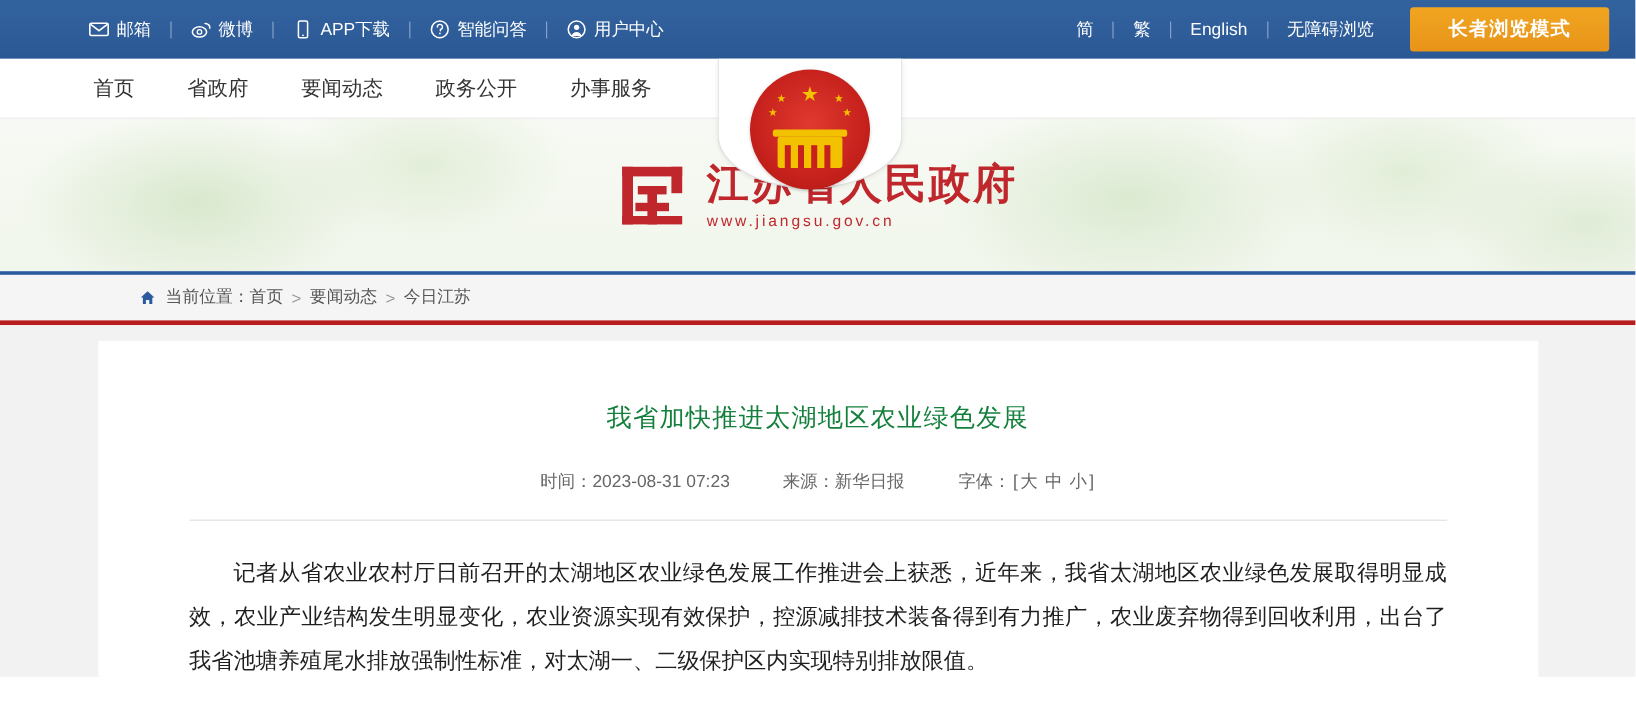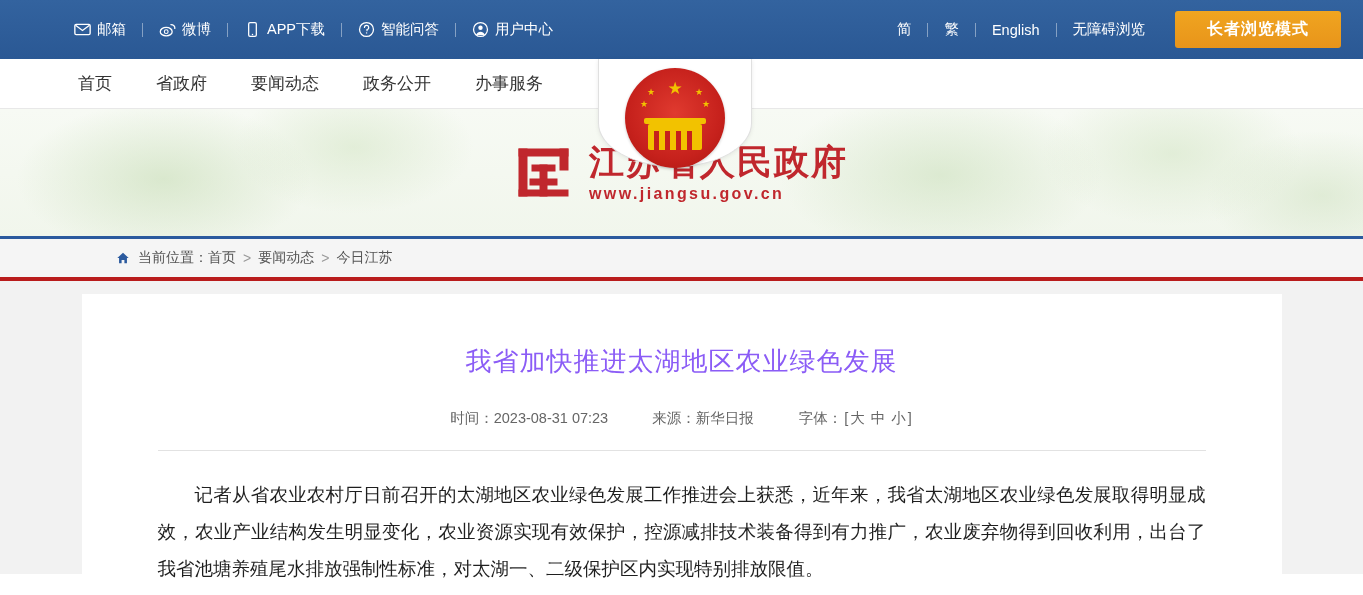--- a/index.html
+++ b/index.html
@@ -6,21 +6,21 @@
   html, body {
     margin: 0; padding: 0;
     width: 1363px; height: 595px;
     overflow: hidden;
     background: #ffffff;
     font-family: "Liberation Sans", sans-serif;
   }
 
   
   .topbar {
-    height: 59px;
+    height: 49px;
     background: #2b5a9e;
     background: linear-gradient(180deg, #33639f 0%, #2a5894 100%);
     display: flex;
     align-items: center;
     padding: 0 22px 0 58px;
     position: relative;
     color: #ffffff;
   }
   .topbar-left { display: flex; align-items: center; gap: 0; }
   .tb-item {
@@ -156,24 +156,24 @@
   .logo-text { display: flex; flex-direction: column; gap: 6px; }
   .logo-title {
     font-family: "Liberation Serif", serif;
     font-size: 35px;
     font-weight: bold;
     color: #c0272d;
     letter-spacing: 2px;
     line-height: 1;
   }
   .logo-url {
-    font-size: 16px;
+    font-size: 13px;
     color: #c0272d;
     letter-spacing: 2.4px;
-    font-weight: bold;
+    font-weight: normal;
     line-height: 1;
   }
 
   .search-box {
     position: absolute;
     right: 88px; top: 50%;
     transform: translateY(-50%);
     width: 340px; height: 40px;
     background: rgba(255,255,255,.78);
     border: 1px solid #b9cfe2;
@@ -216,22 +216,22 @@
   }
   .article {
     width: 1200px;
     margin: 0 auto;
     background: #ffffff;
     height: 100%;
     padding: 36px 24px 0 24px;
   }
   .art-title {
     text-align: center;
-    font-size: 26px;
-    color: #8b5cf6;
+    font-size: 21px;
+    color: #15803d;
     font-weight: normal;
     letter-spacing: 1px;
     margin: 14px 0 0 0;
     font-family: Liberation Serif, serif;
   }
   .art-meta {
     display: flex; justify-content: center; align-items: center;
     gap: 44px;
     font-size: 14.5px;
     color: #666666;

